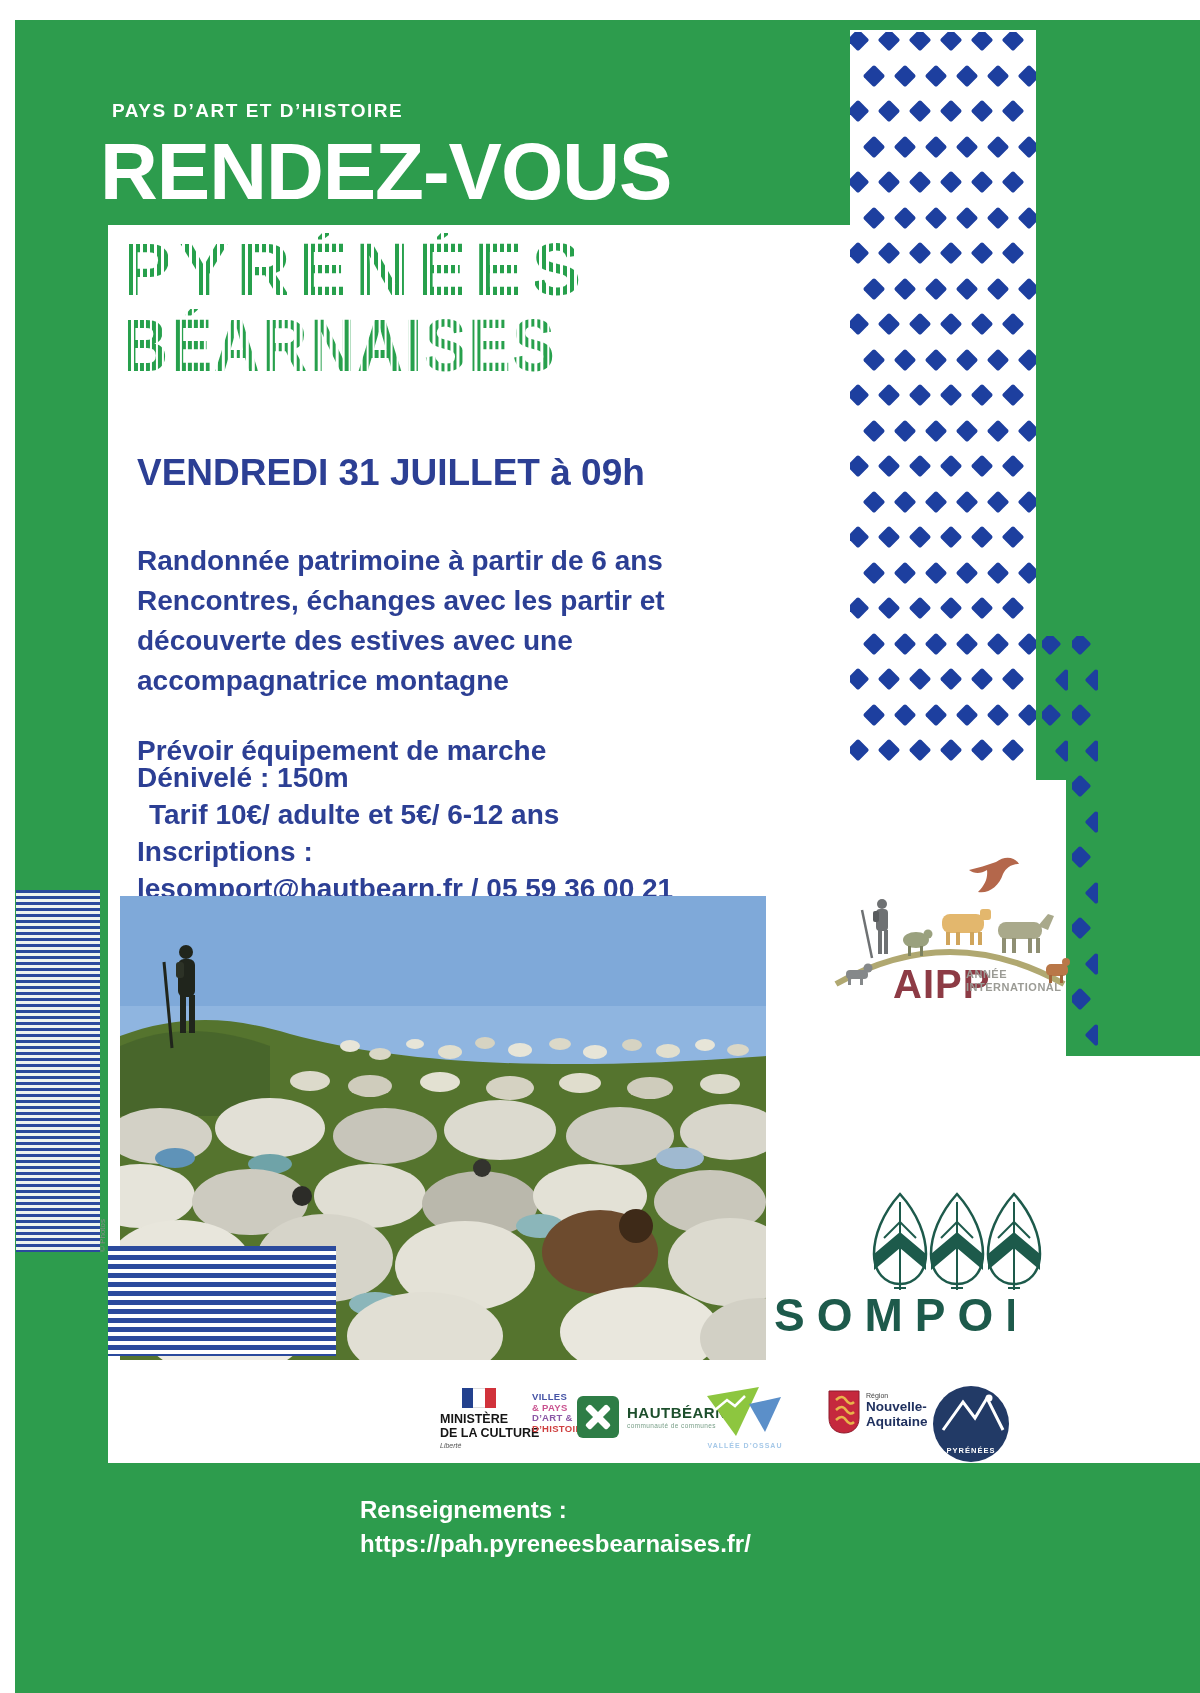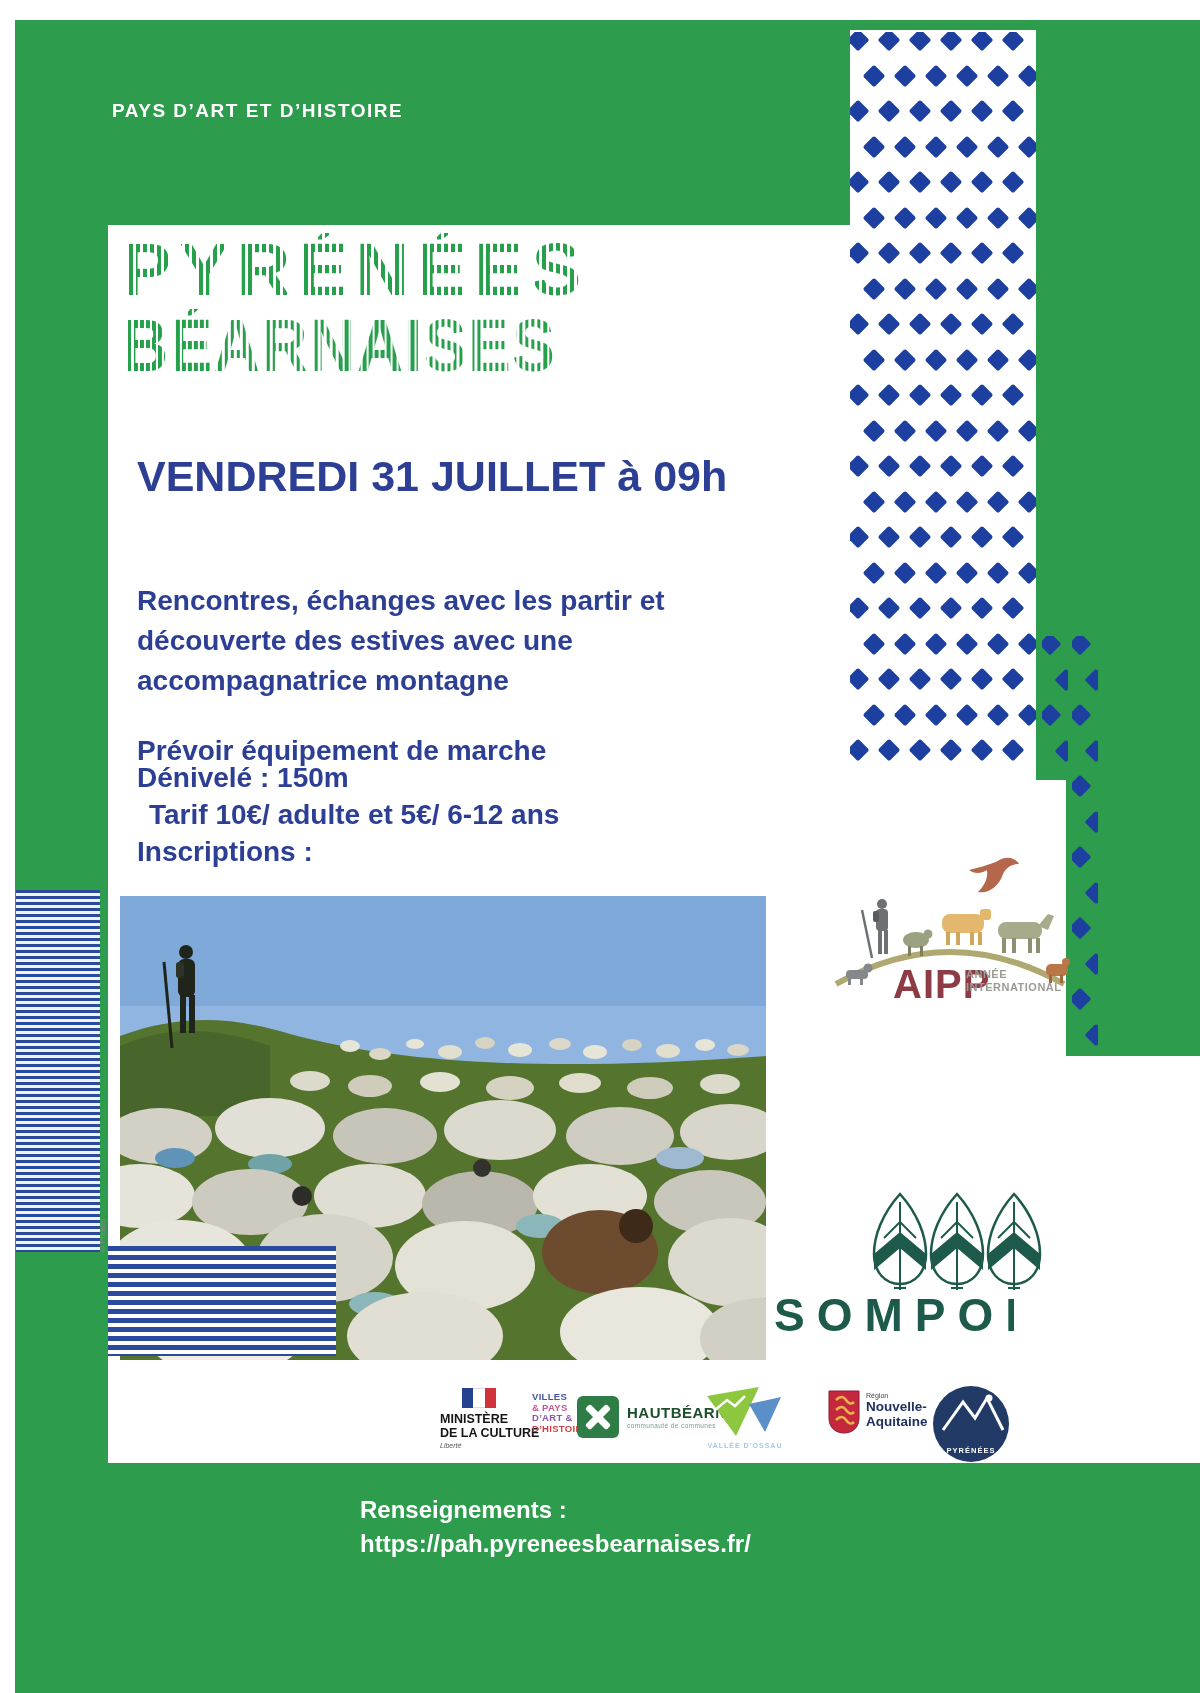--- a/index.html
+++ b/index.html
@@ -12,21 +12,21 @@
   .dm{position:absolute;background:var(--diamond-blue,#1d3f9f);transform:rotate(45deg);border-radius:2px;}
   .kicker{color:#fff;font-size:19px;letter-spacing:1.5px;}
   .big-title{color:#fff;font-size:80px;line-height:1;letter-spacing:-1px;}
   .striped-line{font-size:74px;line-height:1;letter-spacing:8px;color:transparent;
     background-image:repeating-linear-gradient(90deg,var(--green-text,#27a04c) 0 4px,rgba(255,255,255,0) 4px 7px);
     -webkit-background-clip:text;background-clip:text;}
   @supports not ((-webkit-background-clip:text) or (background-clip:text)){
     .striped-line{color:var(--green-text,#27a04c);}
   }
   .blue{color:var(--blue-text,#2c3f94);}
-  .date-line{font-size:43px;text-align:center;}
+  .date-line{font-size:37px;text-align:center;}
   .event-title{color:var(--green-text,#22a24e);font-size:33px;}
   .body-line{font-size:28px;line-height:1;}
   .stripe-bar{background:repeating-linear-gradient(180deg,#2b4a9d 0 3px,#eef4ef 3px 6px);}
   .stripe-box{background:repeating-linear-gradient(180deg,#2b4a9d 0 5px,#ffffff 5px 9px);}
   .partner-label{color:#2f4cb3;font-size:30px;}
   .wordmark-clip{overflow:hidden;white-space:nowrap;}
   .wordmark{color:var(--somport-teal,#1d5a4b);font-size:46px;letter-spacing:12px;white-space:nowrap;}
   .aipp-word{color:var(--aipp-maroon,#8d3b45);font-size:40px;letter-spacing:1px;}
   .aipp-cap{color:#9b9b95;font-size:11px;line-height:13px;letter-spacing:.5px;}
   .footer-line{color:#fff;font-size:24px;}
@@ -207,34 +207,37 @@
       <span class="dm" style="left: 15.5px; top: 177.5px; width: 16px; height: 16px;"></span>
       <span class="dm" style="left: 0px; top: 213px; width: 16px; height: 16px;"></span>
       <span class="dm" style="left: 15.5px; top: 248.5px; width: 16px; height: 16px;"></span>
       <span class="dm" style="left: 0px; top: 284px; width: 16px; height: 16px;"></span>
       <span class="dm" style="left: 15.5px; top: 319.5px; width: 16px; height: 16px;"></span>
       <span class="dm" style="left: 0px; top: 355px; width: 16px; height: 16px;"></span>
       <span class="dm" style="left: 15.5px; top: 390.5px; width: 16px; height: 16px;"></span>
     </div>
 
   <div class="abs kicker" style="left:112px;top:100px;">PAYS D’ART ET D’HISTOIRE</div>
+  <div class="abs big-title" style="left:100px;top:132px;">RENDEZ-VOUS</div>
 
   <div class="abs striped-line" style="left:122px;top:233px;">PYRÉNÉES</div>
   <div class="abs striped-line" style="left:122px;top:309px;letter-spacing:2px;transform:scaleX(.86);transform-origin:0 0;">BÉARNAISES</div>
 
   <div class="abs blue date-line" style="left:137px;top:452px;">VENDREDI 31 JUILLET à 09h</div>
 
+  <div class="abs blue body-line" style="left:137px;top:547px;">Randonnée patrimoine à partir de 6 ans</div>
   <div class="abs blue body-line" style="left:137px;top:587px;">Rencontres, échanges avec les partir et</div>
   <div class="abs blue body-line" style="left:137px;top:627px;">découverte des estives avec une</div>
   <div class="abs blue body-line" style="left:137px;top:667px;">accompagnatrice montagne</div>
 
   <div class="abs blue body-line" style="left:137px;top:737px;">Prévoir équipement de marche</div>
   <div class="abs blue body-line" style="left:137px;top:764px;">Dénivelé : 150m</div>
   <div class="abs blue body-line" style="left:149px;top:801px;">Tarif 10€/ adulte et 5€/ 6-12 ans</div>
   <div class="abs blue body-line" style="left:137px;top:838px;">Inscriptions :</div>
+  <div class="abs blue body-line" style="left:137px;top:875px;">lesomport@hautbearn.fr / 05 59 36 00 21</div>
 
   <div class="abs" style="left:120px;top:896px;width:646px;height:464px;overflow:hidden;">
     <svg width="646" height="464" viewBox="0 0 646 464">
       <rect x="0" y="0" width="646" height="190" fill="#7fa9d9"></rect>
       <rect x="0" y="110" width="646" height="80" fill="#9dbfe6" opacity="0.55"></rect>
       <path d="M0 140 C60 118 110 120 170 138 C280 168 430 176 646 160 L646 464 L0 464 Z" fill="#55742e"></path>
       <path d="M0 150 C50 128 100 132 150 150 L150 220 L0 220 Z" fill="#46642a" opacity="0.85"></path>
 
       <line x1="44" y1="66" x2="52" y2="152" stroke="#20251c" stroke-width="3"></line>
       <circle cx="66" cy="56" r="7" fill="#20251c"></circle>

